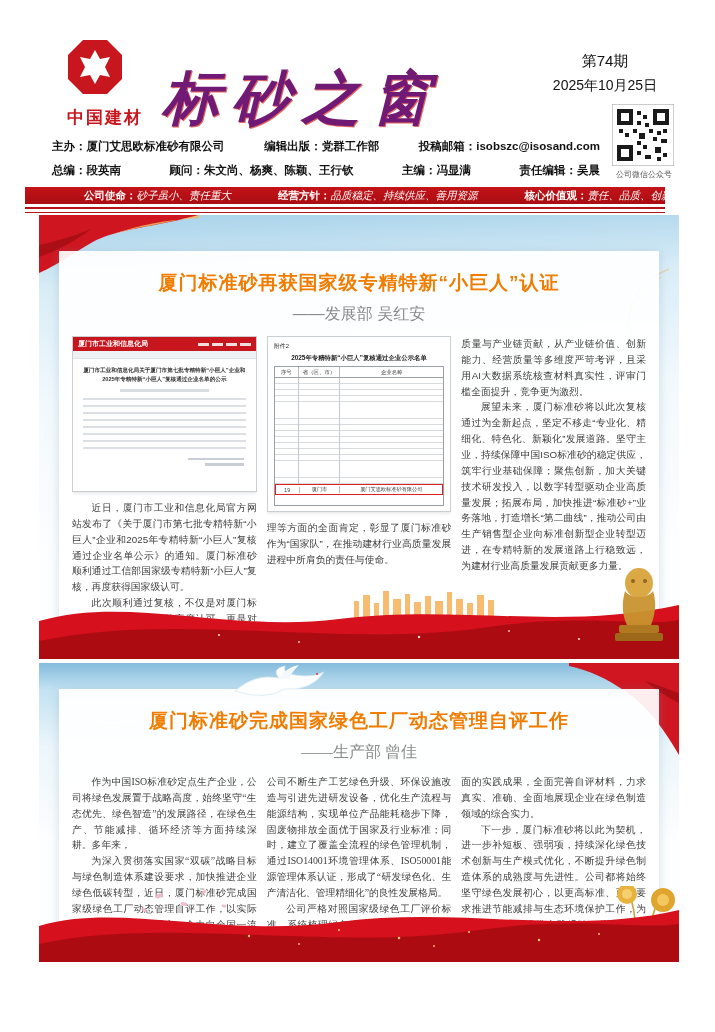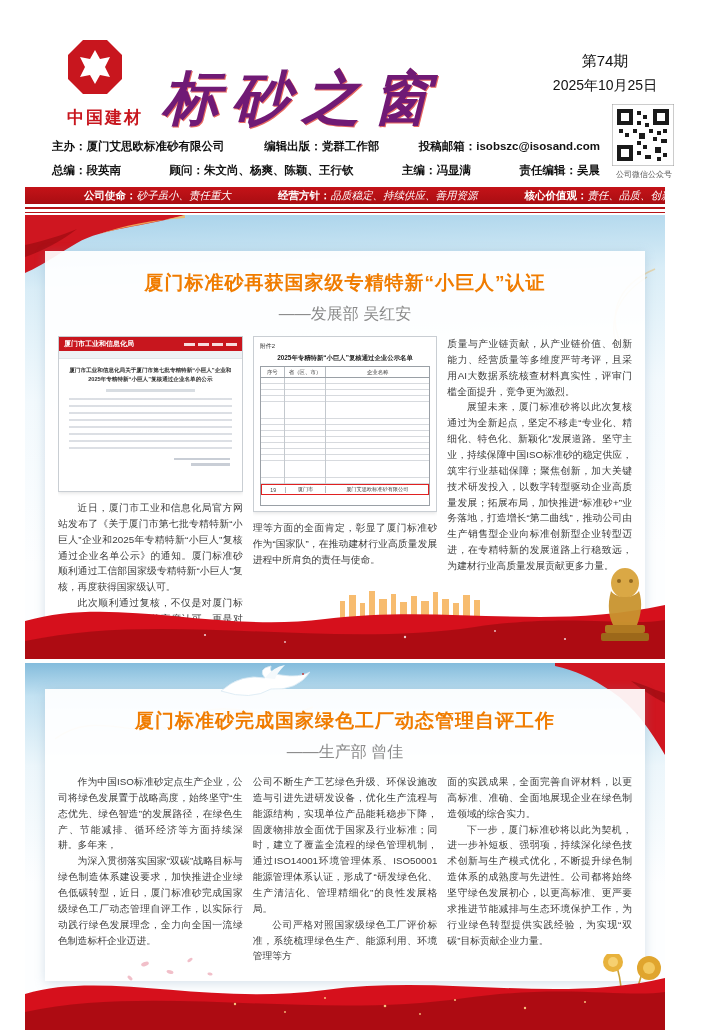--- a/index.html
+++ b/index.html
@@ -31,25 +31,25 @@
   .banner{position:absolute;left:25px;top:187px;width:640px;height:17px;
           background:linear-gradient(180deg,#c41318,#a90d12);display:flex;align-items:center;
           justify-content:space-between;padding:0 12px;box-sizing:border-box;
           font-size:10.5px;color:#fff;white-space:nowrap;}
   .banner b{font-weight:bold;margin-left:47px;}
   .banner i{font-style:italic;font-family:"DejaVu Serif","Liberation Serif",serif;}
   .banner-rule{position:absolute;left:25px;top:207px;width:640px;height:3px;
                border-top:2px solid #b51317;border-bottom:1px solid #b51317;}
 
   
-  .card{position:absolute;left:25px;width:640px;overflow:hidden;}
+  .card{position:absolute;left:39px;width:640px;overflow:hidden;}
   .card1{top:215px;height:444px;
          background:linear-gradient(178deg,#a7d2ea 0%,#d9edf7 16%,#f2f9fd 40%,#fdfeff 75%);}
-  .card2{top:663px;height:367px;
-         background:linear-gradient(180deg,#84bcdc 0%,#c3e2f2 9%,#ecf6fb 28%,#fdfeff 60%);}
+  .card2{top:663px;height:299px;
+         background:linear-gradient(180deg,#84bcdc 0%,#c3e2f2 9%,#ecf6fb 28%,#fdfeff 60%);font-family:Liberation Serif, serif;}
   .panel{position:absolute;z-index:2;background:rgba(255,255,255,.93);
          box-shadow:0 2px 10px rgba(110,150,180,.28);}
   .card1 .panel{left:20px;top:36px;width:600px;height:392px;}
   .card2 .panel{left:20px;top:26px;width:600px;height:292px;}
   .art-title{margin:0;padding-top:19px;text-align:center;font-size:19px;font-weight:bold;
              color:#f07c00;letter-spacing:1px;}
   .byline{margin-top:8px;text-align:center;font-size:16px;color:#8a8a8a;}
   .cols{display:flex;gap:10px;padding:0 13px;margin-top:11px;}
   .col{flex:1;min-width:0;overflow:hidden;}
   .col p{margin:0;font-size:9.8px;line-height:1.62;color:#3c3c3c;text-align:justify;}
@@ -298,21 +298,21 @@
       <div class="cols">
         <div class="col">
           <p class="indent">作为中国ISO标准砂定点生产企业，公司将绿色发展置于战略高度，始终坚守“生态优先、绿色智造”的发展路径，在绿色生产、节能减排、循环经济等方面持续深耕。多年来，</p>
           <p class="indent">为深入贯彻落实国家“双碳”战略目标与绿色制造体系建设要求，加快推进企业绿色低碳转型，近日，厦门标准砂完成国家级绿色工厂动态管理自评工作，以实际行动践行绿色发展理念，全力向全国一流绿色制造标杆企业迈进。</p>
         </div>
         <div class="col">
           <p>公司不断生产工艺绿色升级、环保设施改造与引进先进研发设备，优化生产流程与能源结构，实现单位产品能耗稳步下降，固废物排放全面优于国家及行业标准；同时，建立了覆盖全流程的绿色管理机制，通过ISO14001环境管理体系、ISO50001能源管理体系认证，形成了“研发绿色化、生产清洁化、管理精细化”的良性发展格局。</p>
           <p class="indent">公司严格对照国家级绿色工厂评价标准，系统梳理绿色生产、能源利用、环境管理等方</p>
         </div>
         <div class="col">
-          <p>面的实践成果，全面完善自评材料，以更高标准、准确、全面地展现企业在绿色制造领域的综合实力。</p>
+          <p>面的实践成果，全面完善自评材料，力求真实、准确、全面地展现企业在绿色制造领域的综合实力。</p>
           <p class="indent">下一步，厦门标准砂将以此为契机，进一步补短板、强弱项，持续深化绿色技术创新与生产模式优化，不断提升绿色制造体系的成熟度与先进性。公司都将始终坚守绿色发展初心，以更高标准、更严要求推进节能减排与生态环境保护工作，为行业绿色转型提供实践经验，为实现“双碳”目标贡献企业力量。</p>
         </div>
       </div>
     </div>
 
     <svg class="deco wave-bottom2" width="640" height="76" viewBox="0 0 640 76" preserveAspectRatio="none">
       <g fill="#f0b9c4" opacity="0.9">
         <ellipse cx="120" cy="10" rx="4" ry="2" transform="rotate(-20 120 10)"></ellipse>
         <ellipse cx="145" cy="18" rx="3.5" ry="1.8" transform="rotate(15 145 18)"></ellipse>
         <ellipse cx="105" cy="24" rx="3" ry="1.6" transform="rotate(40 105 24)"></ellipse>

